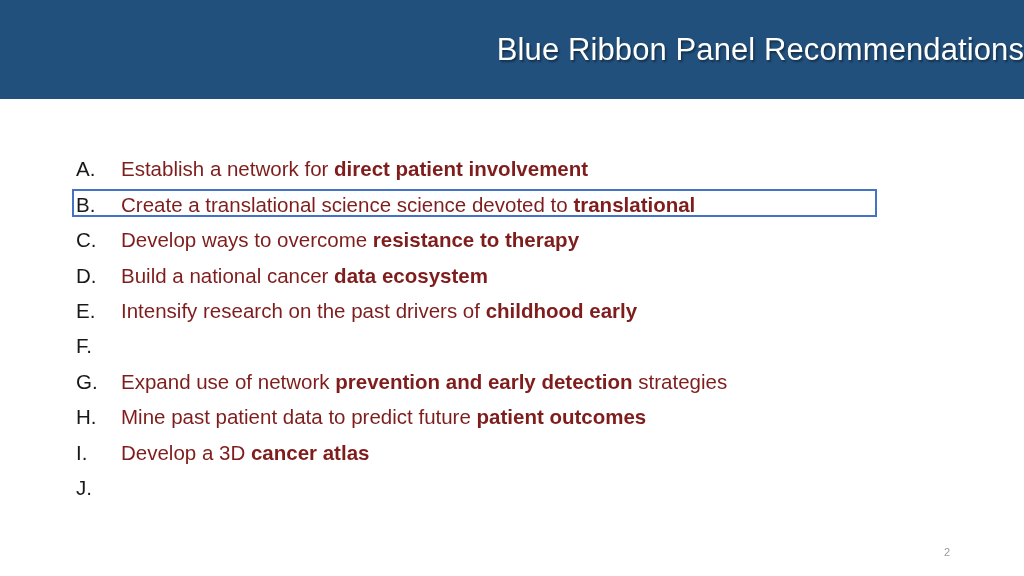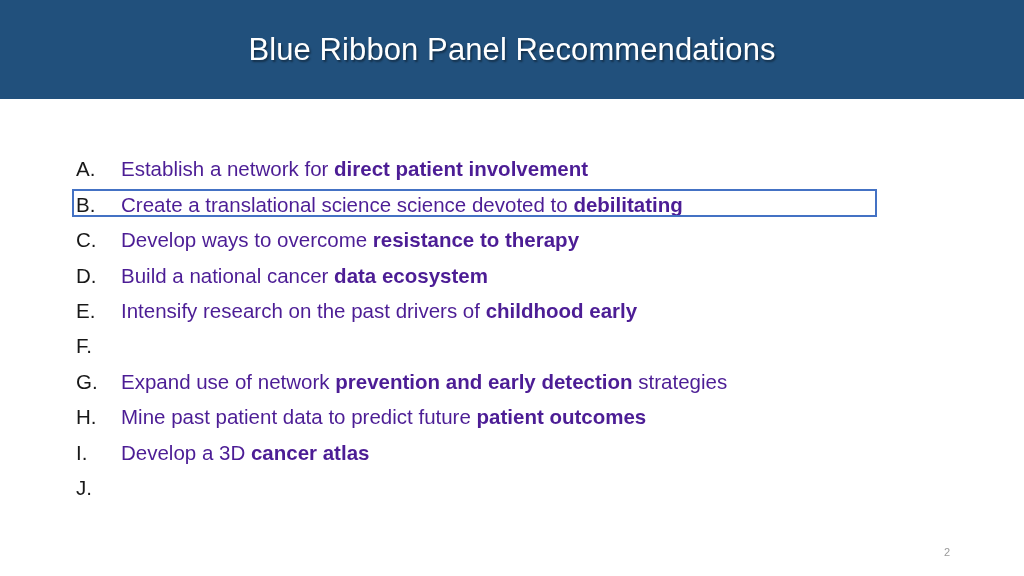--- a/index.html
+++ b/index.html
@@ -25,21 +25,21 @@
   
   .title-banner {
     position: absolute;
     left: 0;
     top: 0;
     width: 1024px;
     height: 99px;
     background: #21507C;
     display: flex;
     align-items: center;
-    justify-content: center;
+    justify-content: flex-end;
   }
   .title-text {
     color: #ffffff;
     font-size: 31px;
     font-weight: 400;
     letter-spacing: 0.1px;
     text-shadow: 1.5px 1.5px 2px rgba(0,0,0,0.40);
     white-space: nowrap;
     font-family: "Liberation Sans", sans-serif;
   }
@@ -62,21 +62,21 @@
   .rec-marker {
     width: 45px;
     flex: 0 0 45px;
     font-size: 20.5px;
     color: #181818;
     font-family: "Liberation Sans", sans-serif;
     line-height: 1;
   }
   .rec-text {
     font-size: 20.5px;
-    color: #4c1d95;
+    color: #7f1d1d;
     font-family: "Liberation Sans", sans-serif;
     line-height: 1;
     white-space: nowrap;
   }
   .rec-text b {
     font-weight: 700;
   }
 
   
   .rec-row.highlighted {
@@ -113,21 +113,21 @@
     <span class="title-text">Blue Ribbon Panel Recommendations</span>
   </div>
 
   <div class="rec-list">
       <div class="rec-row">
         <span class="rec-marker">A.</span>
         <span class="rec-text"><span>Establish a network for </span><b>direct patient involvement</b><span></span></span>
       </div>
       <div class="rec-row highlighted">
         <span class="rec-marker">B.</span>
-        <span class="rec-text"><span>Create a translational science science devoted to </span><b>debilitating</b><span></span></span>
+        <span class="rec-text"><span>Create a translational science science devoted to </span><b>translational</b><span></span></span>
       </div>
       <div class="rec-row">
         <span class="rec-marker">C.</span>
         <span class="rec-text"><span>Develop ways to overcome </span><b>resistance to therapy</b><span></span></span>
       </div>
       <div class="rec-row">
         <span class="rec-marker">D.</span>
         <span class="rec-text"><span>Build a national cancer </span><b>data ecosystem</b><span></span></span>
       </div>
       <div class="rec-row">

